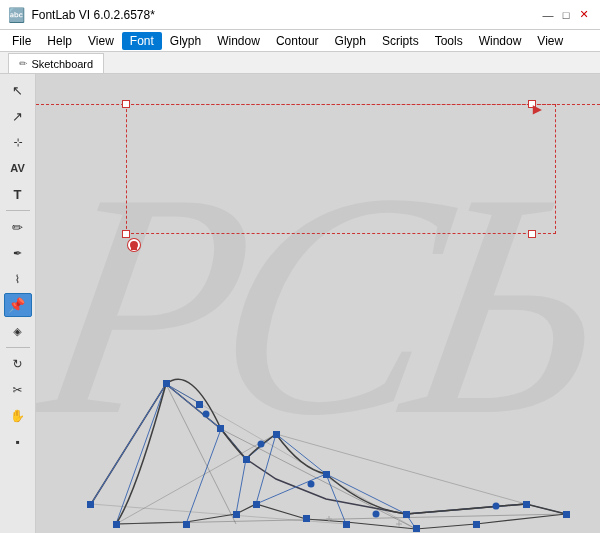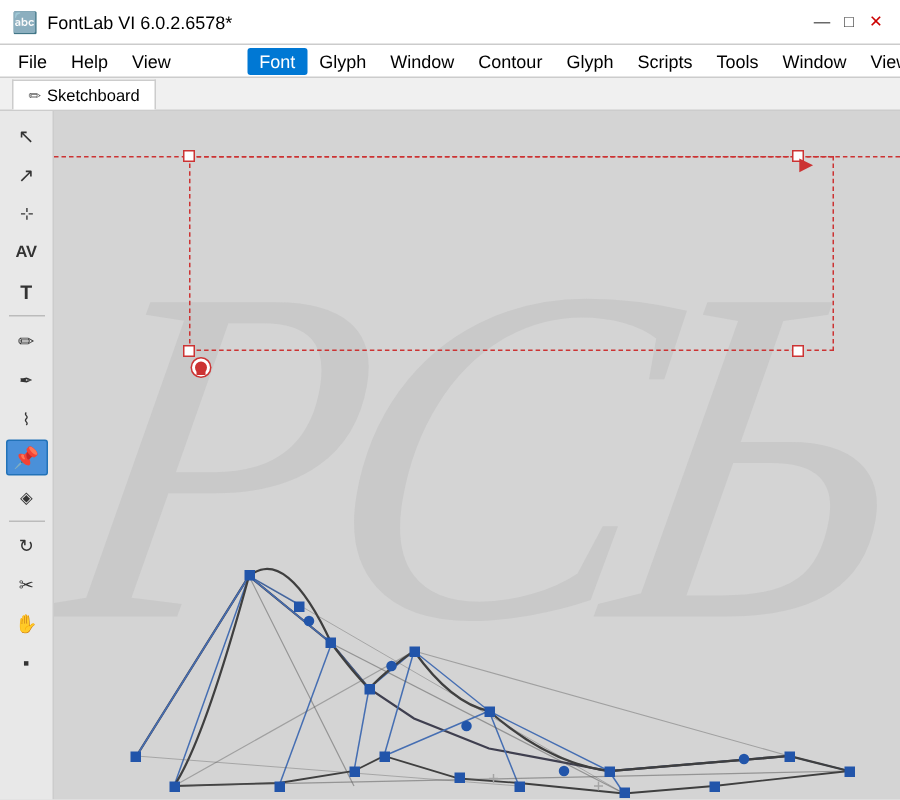--- a/index.html
+++ b/index.html
@@ -54,21 +54,21 @@
       padding: 0 4px;
       border-bottom: 1px solid #ccc;
     }
     .menu-item {
       padding: 2px 8px;
       font-size: 12px;
       cursor: pointer;
       color: #000;
       border-radius: 2px;
     }
-    .menu-item.active { background: #0078d4; color: #fff; margin-left: 43px; }
+    .menu-item.active { background: #0078d4; color: #fff; }
 
     
     #tab-bar {
       height: 22px;
       background: #f0f0f0;
       display: flex;
       align-items: flex-end;
       padding-left: 8px;
       border-bottom: 1px solid #ccc;
     }

